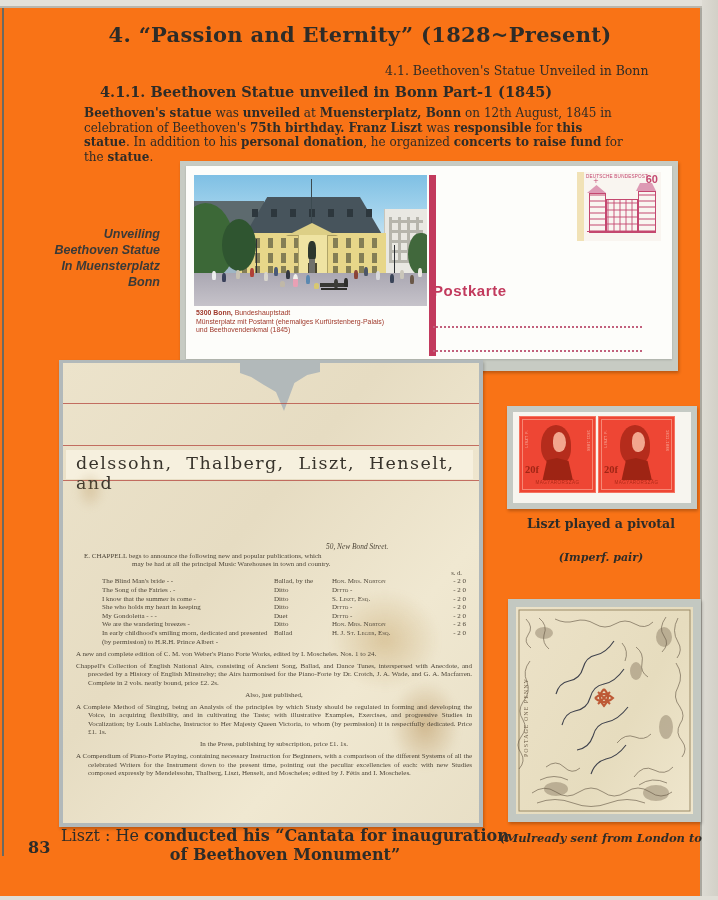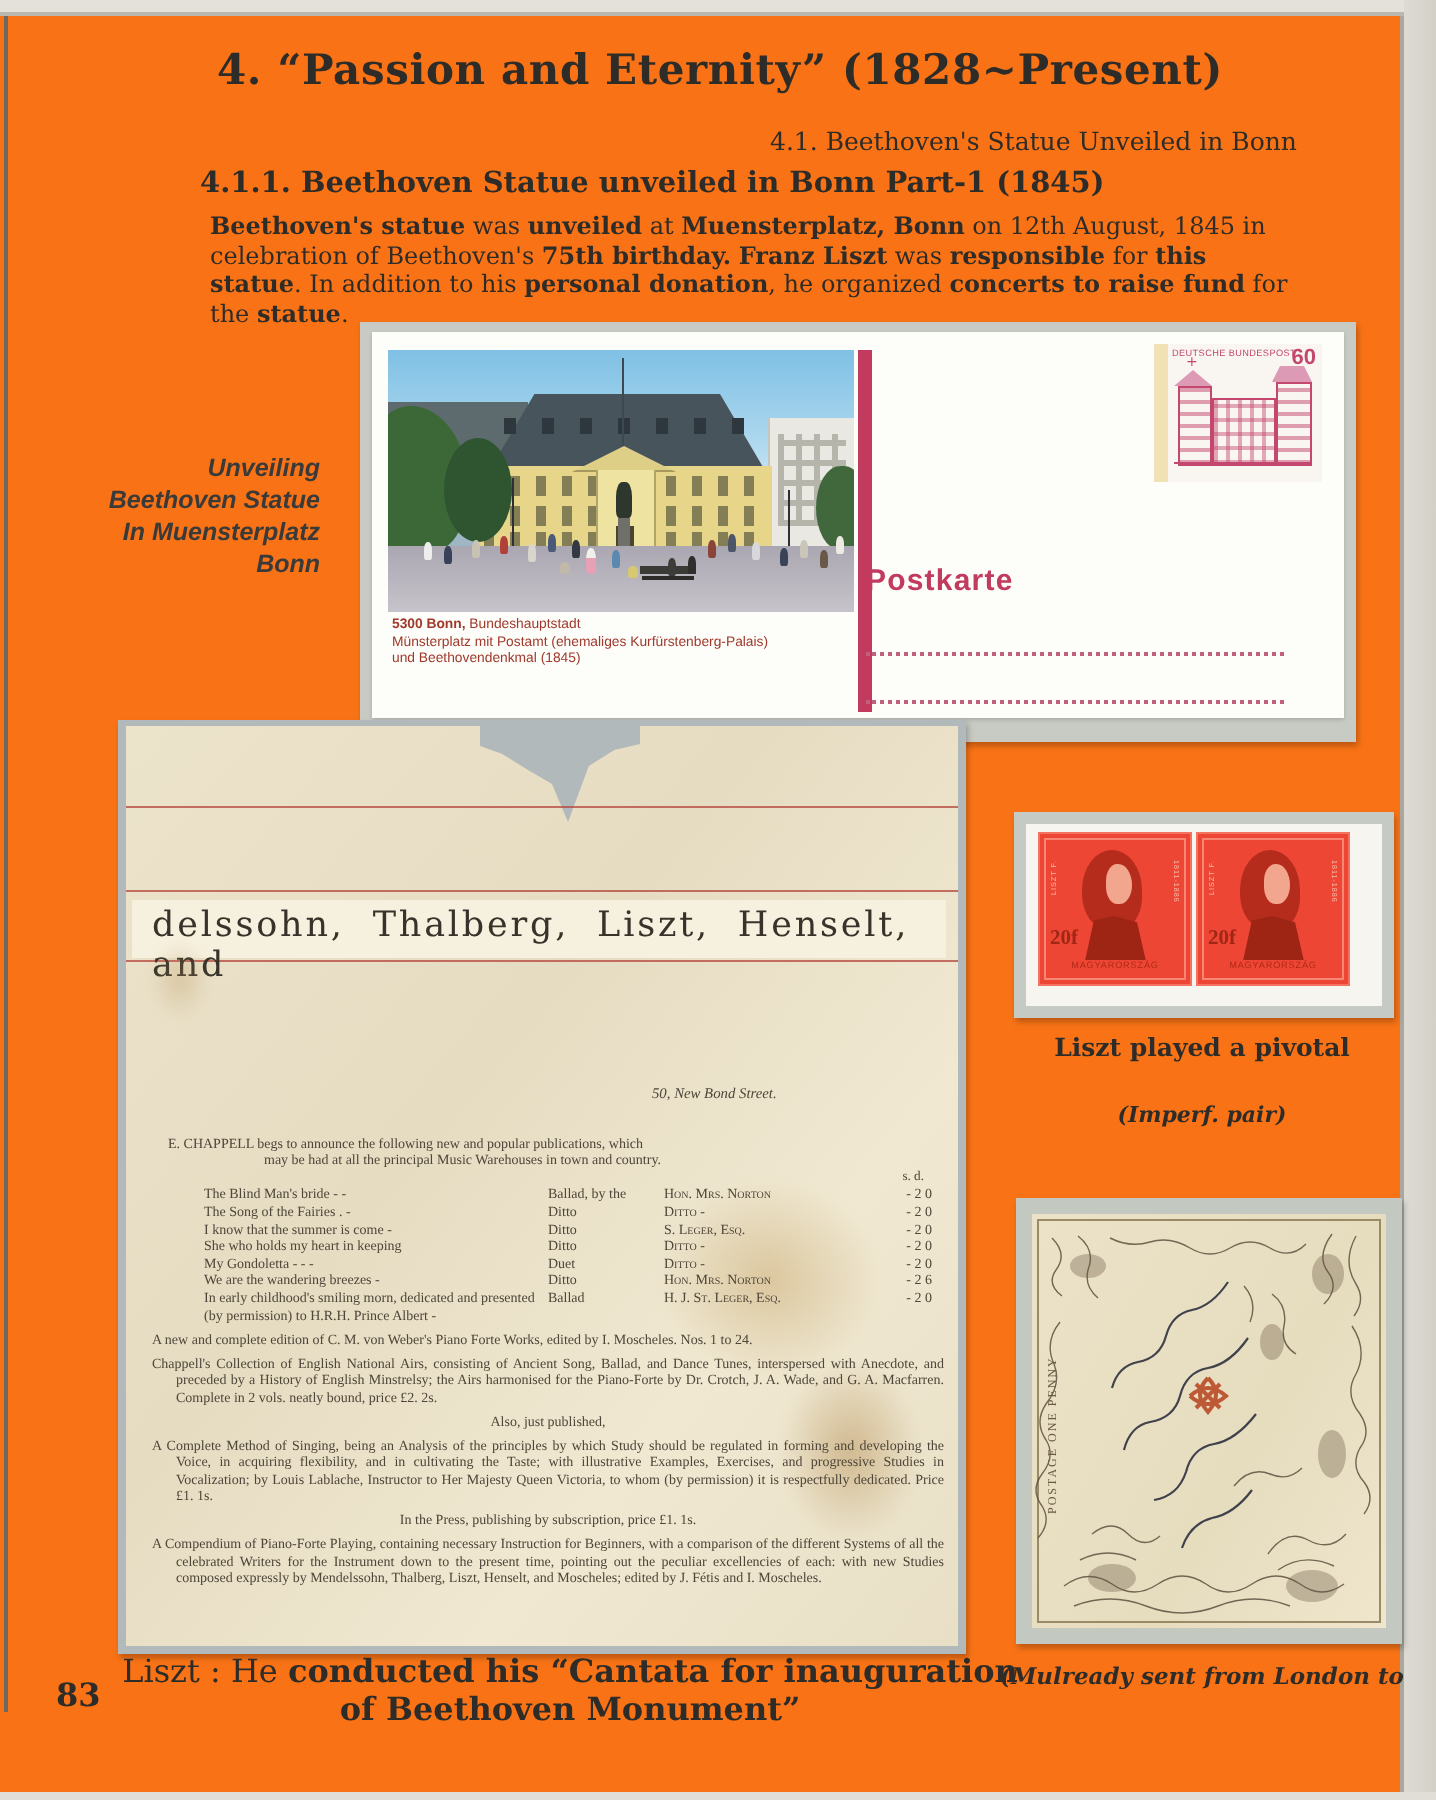--- a/index.html
+++ b/index.html
@@ -9,21 +9,21 @@
   .scan-top{position:absolute;left:0;top:0;width:718px;height:6px;background:#e3e1da;border-bottom:2px solid #b9b7ae;}
   .scan-left{position:absolute;left:2px;top:8px;width:2px;height:848px;background:#6b6960;}
   .scan-rline{position:absolute;left:700px;top:8px;width:2px;height:892px;background:#a9a79e;}
   .scan-rband{position:absolute;left:702px;top:0;width:16px;height:900px;background:linear-gradient(90deg,#dddbd3,#d2d0c7);}
   .scan-bottom{position:absolute;left:0;top:896px;width:718px;height:4px;background:#e0ded6;}
 
   
   .title{position:absolute;left:60px;top:22px;width:600px;text-align:center;font-size:21px;font-weight:bold;letter-spacing:.3px;}
   .subtitle{position:absolute;left:385px;top:63px;width:280px;font-size:12.5px;}
   .section{position:absolute;left:100px;top:83px;width:480px;font-size:14.5px;font-weight:bold;}
-  .intro{position:absolute;left:105px;top:106px;width:545px;font-size:12px;line-height:14.6px;margin:0;}
+  .intro{position:absolute;left:84px;top:106px;width:545px;font-size:12px;line-height:14.6px;margin:0;}
   .sb{font-weight:bold;} .si{font-style:italic;}
 
   
   .side-label{position:absolute;left:16px;top:226px;width:144px;text-align:right;
               font-family:"Liberation Sans",sans-serif;font-size:12.5px;font-weight:bold;line-height:16px;color:#3a3a38;font-style:italic;}
 
   
   .pc-mount{position:absolute;left:180px;top:161px;width:498px;height:210px;background:#c7cbc3;box-shadow:1px 2px 3px rgba(0,0,0,.25);}
   .postcard{position:absolute;left:186px;top:166px;width:486px;height:193px;background:#fdfdfa;box-shadow:0 1px 2px rgba(0,0,0,.15);}
   .photo{position:absolute;left:8px;top:9px;width:233px;height:131px;overflow:hidden;background:#9fb6c4;}
@@ -80,21 +80,21 @@
        background:linear-gradient(130deg,#ece3cb,#e6dcc2 40%,#f0e8d1 70%,#e8dfc6);}
   .notch{position:absolute;left:240px;top:363px;width:80px;height:50px;background:#b2b9ba;
        clip-path:polygon(0 0,100% 0,100% 18%,84% 24%,68% 40%,55% 96%,45% 58%,30% 44%,14% 28%,0 20%);}
   .redline{position:absolute;left:63px;width:416px;height:1px;background:rgba(180,70,60,.75);}
   .strip{position:absolute;left:66px;top:450px;width:407px;height:29px;background:#f6f0de;
          font-size:17.5px;letter-spacing:1.4px;word-spacing:7px;color:#37332b;padding:3px 0 0 10px;box-sizing:border-box;}
   .stain{position:absolute;border-radius:50%;filter:blur(3px);}
   .ad{position:absolute;left:76px;top:543px;width:396px;font-family:"Liberation Serif",serif;
       font-size:7px;line-height:8.6px;color:#4e4639;}
   .ad-address{text-align:center;font-style:italic;padding-left:42%;font-size:7.4px;}
-  .ad-ann1{padding-left:8px;margin-top:16px;}
+  .ad-ann1{padding-left:8px;}
   .ad-ann2{padding-left:56px;}
   .ad-sd{text-align:right;padding-right:10px;font-size:6.6px;}
   .ad-row{display:flex;margin-left:26px;}
   .ad-row .t{width:172px;}
   .ad-row .y{width:58px;}
   .ad-row .a{width:104px;font-variant:small-caps;}
   .ad-row .p{width:30px;text-align:right;}
   .ad-row .p::before{content:"-  ";}
   .ad-para{margin-top:3.5px;padding-left:12px;text-indent:-12px;text-align:justify;}
   .ad-center{text-align:center;margin-top:3px;}
@@ -245,21 +245,21 @@
       </div>
     <div class="ad-row">
         <span class="t">The Song of the Fairies  .   -</span>
         <span class="y">Ditto</span>
         <span class="a">Ditto  -</span>
         <span class="p">2  0</span>
       </div>
     <div class="ad-row">
         <span class="t">I know that the summer is come  -</span>
         <span class="y">Ditto</span>
-        <span class="a">S. Leger, Esq.</span>
+        <span class="a">S. Liszt, Esq.</span>
         <span class="p">2  0</span>
       </div>
     <div class="ad-row">
         <span class="t">She who holds my heart in keeping</span>
         <span class="y">Ditto</span>
         <span class="a">Ditto  -</span>
         <span class="p">2  0</span>
       </div>
     <div class="ad-row">
         <span class="t">My Gondoletta   -   -   -</span>

